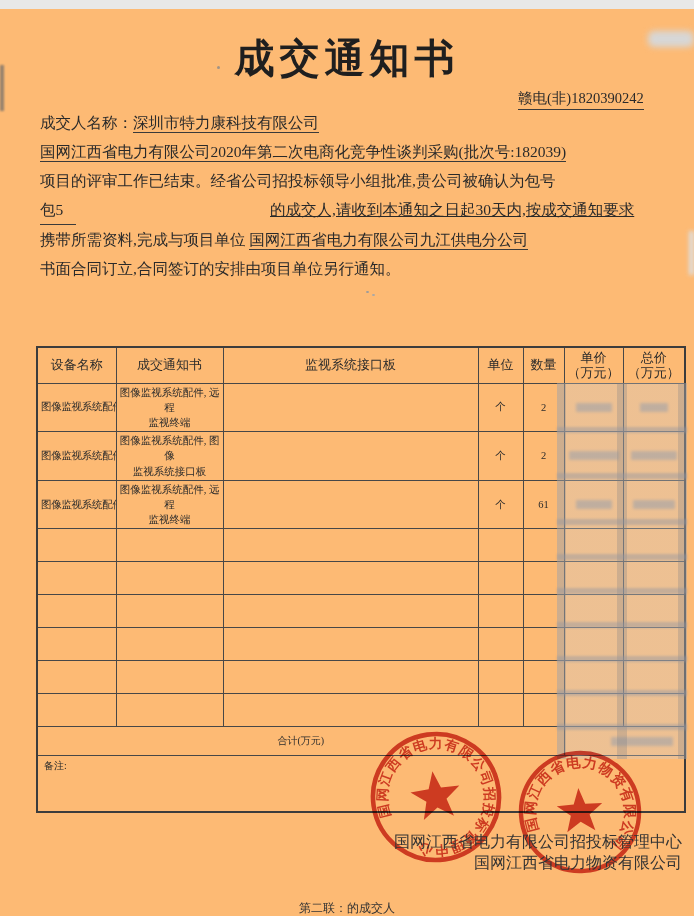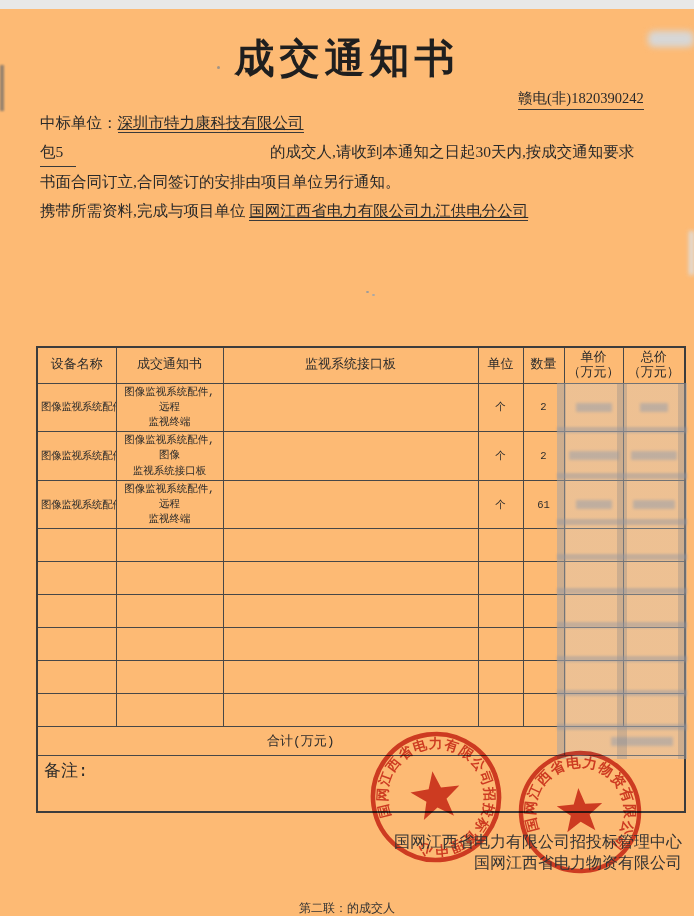--- a/index.html
+++ b/index.html
@@ -29,43 +29,43 @@
     position:absolute;top:80px;left:518px;
     font-size:14.5px;color:#2a2a2a;
     border-bottom:1.4px solid #3a3a3a;padding-bottom:1px;
   }
   
   .body-text{
     position:absolute;top:99px;left:40px;width:618px;
     font-size:15.5px;line-height:29px;color:#2a2a2a;
   }
   .body-text .line{white-space:nowrap;}
-  .u{border-bottom:1.4px solid #3a3a3a;padding-bottom:1px;text-decoration:underline;}
+  .u{border-bottom:1.4px solid #3a3a3a;padding-bottom:1px;}
   .pkg{display:inline-block;min-width:36px;border-bottom:1.4px solid #3a3a3a;}
-  .l4rest{margin-left:194px;}
+  .l4rest{margin-left:194px;text-decoration:underline;}
   
   .table-wrap{position:absolute;left:36px;top:337px;width:648px;}
   table.grid{
     border-collapse:collapse;table-layout:fixed;width:648px;
     font-family:"Liberation Serif","DejaVu Serif",serif;color:#2b2b2b;
   }
   table.grid td,table.grid th{
     border:1.6px solid #474747;
     padding:1px 3px;text-align:center;vertical-align:middle;
     overflow:hidden;box-sizing:border-box;font-weight:normal;
   }
-  table.grid{border:2.4px solid #3c3c3c;font-family:Liberation Mono, monospace;}
+  table.grid{border:2.4px solid #3c3c3c;}
   tr.hdr th{height:36px;font-size:13px;white-space:pre-line;line-height:1.2;}
   tr.data td{height:44px;font-size:10.5px;}
   td.device{white-space:nowrap;letter-spacing:-.3px;}
   td.model{white-space:pre-line;line-height:1.45;}
   td.num{font-size:12.5px;}
   tr.empty td{height:33px;}
-  tr.total td{height:29px;font-size:13px;}
-  tr.remark td{height:56px;text-align:left;vertical-align:top;font-size:17px;padding:3px 6px;}
+  tr.total td{height:29px;font-size:10px;}
+  tr.remark td{height:56px;text-align:left;vertical-align:top;font-size:10px;padding:3px 6px;}
   
   .smudge{
     height:9px;background:#858a95;opacity:.55;filter:blur(1.4px);
     border-radius:1px;margin:0 auto;
   }
   .smudge.right{margin:0 8px 0 auto;}
   
   .redact-overlay{
     position:absolute;left:521px;top:37px;width:130px;height:376px;
     background:
@@ -103,24 +103,26 @@
   <div class="artifact corner-smudge"></div>
   <div class="artifact right-sliver"></div>
   <div class="artifact title-dot"></div>
   <div class="artifact mid-dot-1"></div>
   <div class="artifact mid-dot-2"></div>
 
   <div class="doc-title">成交通知书</div>
   <div class="ref-number">赣电(非)1820390242</div>
 
   <div class="body-text">
-    <div class="line"><span>中标单位：</span><span class="u">深圳市特力康科技有限公司</span></div>
+    <div class="line"><span>成交人名称：</span><span class="u">深圳市特力康科技有限公司</span></div>
+    <div class="line"><span class="u">国网江西省电力有限公司2020年第二次电商化竞争性谈判采购(批次号:182039)</span></div>
+    <div class="line">项目的评审工作已结束。经省公司招投标领导小组批准,贵公司被确认为包号</div>
     <div class="line"><span class="pkg">包5</span><span class="l4rest">的成交人,请收到本通知之日起30天内,按成交通知要求</span></div>
+    <div class="line"><span>携带所需资料,完成与项目单位 </span><span class="u">国网江西省电力有限公司九江供电分公司</span></div>
     <div class="line">书面合同订立,合同签订的安排由项目单位另行通知。</div>
-    <div class="line"><span>携带所需资料,完成与项目单位 </span><span class="u">国网江西省电力有限公司九江供电分公司</span></div>
   </div>
 
   <div class="table-wrap">
     <table class="grid">
       <colgroup>
         <col style="width:79px">
           <col style="width:107px">
           <col style="width:255px">
         <col style="width:45px">
           <col style="width:41px">

